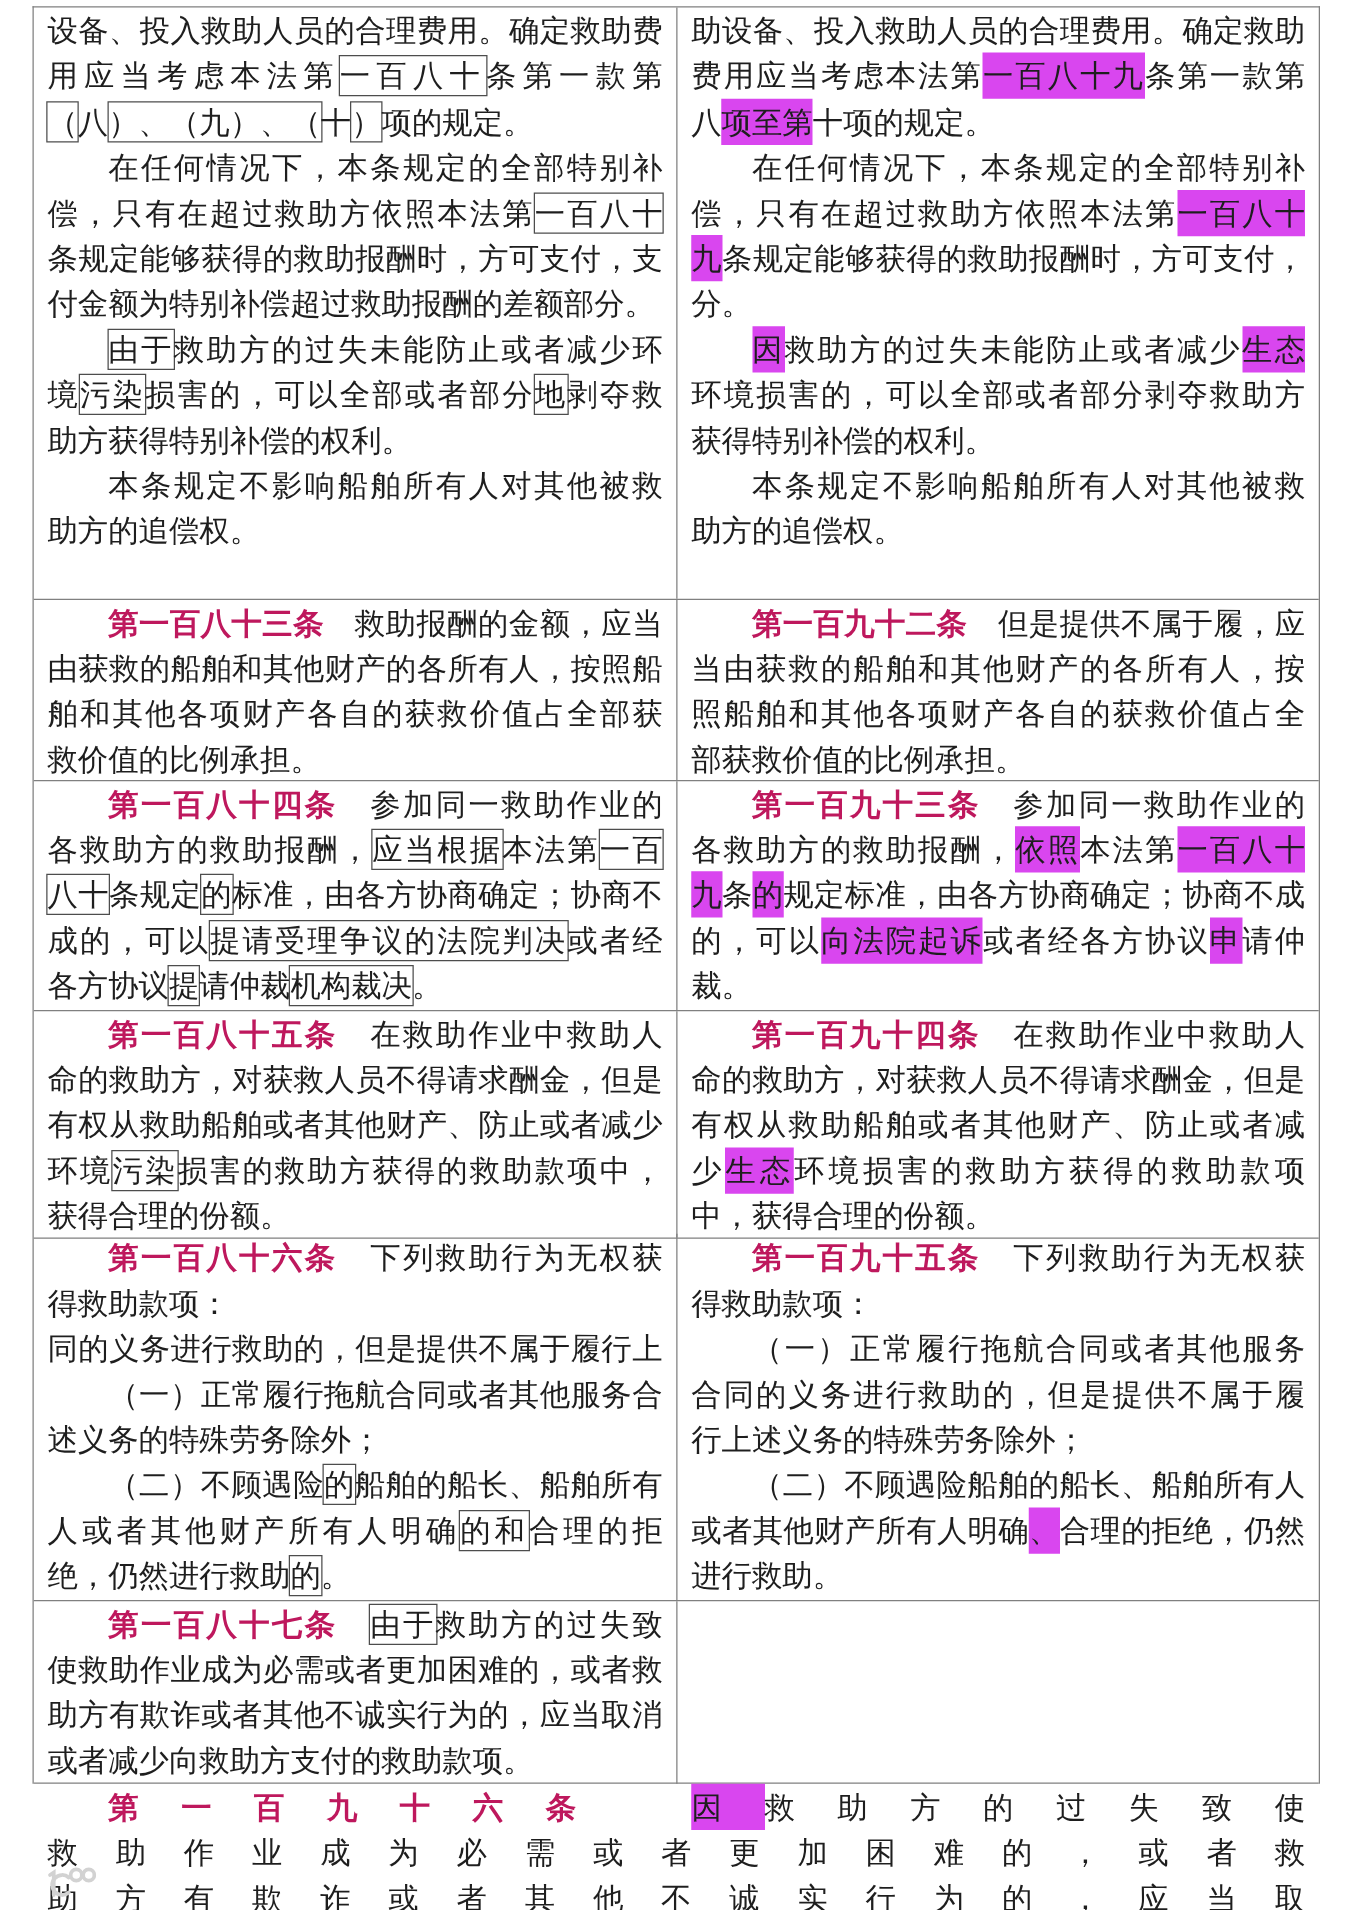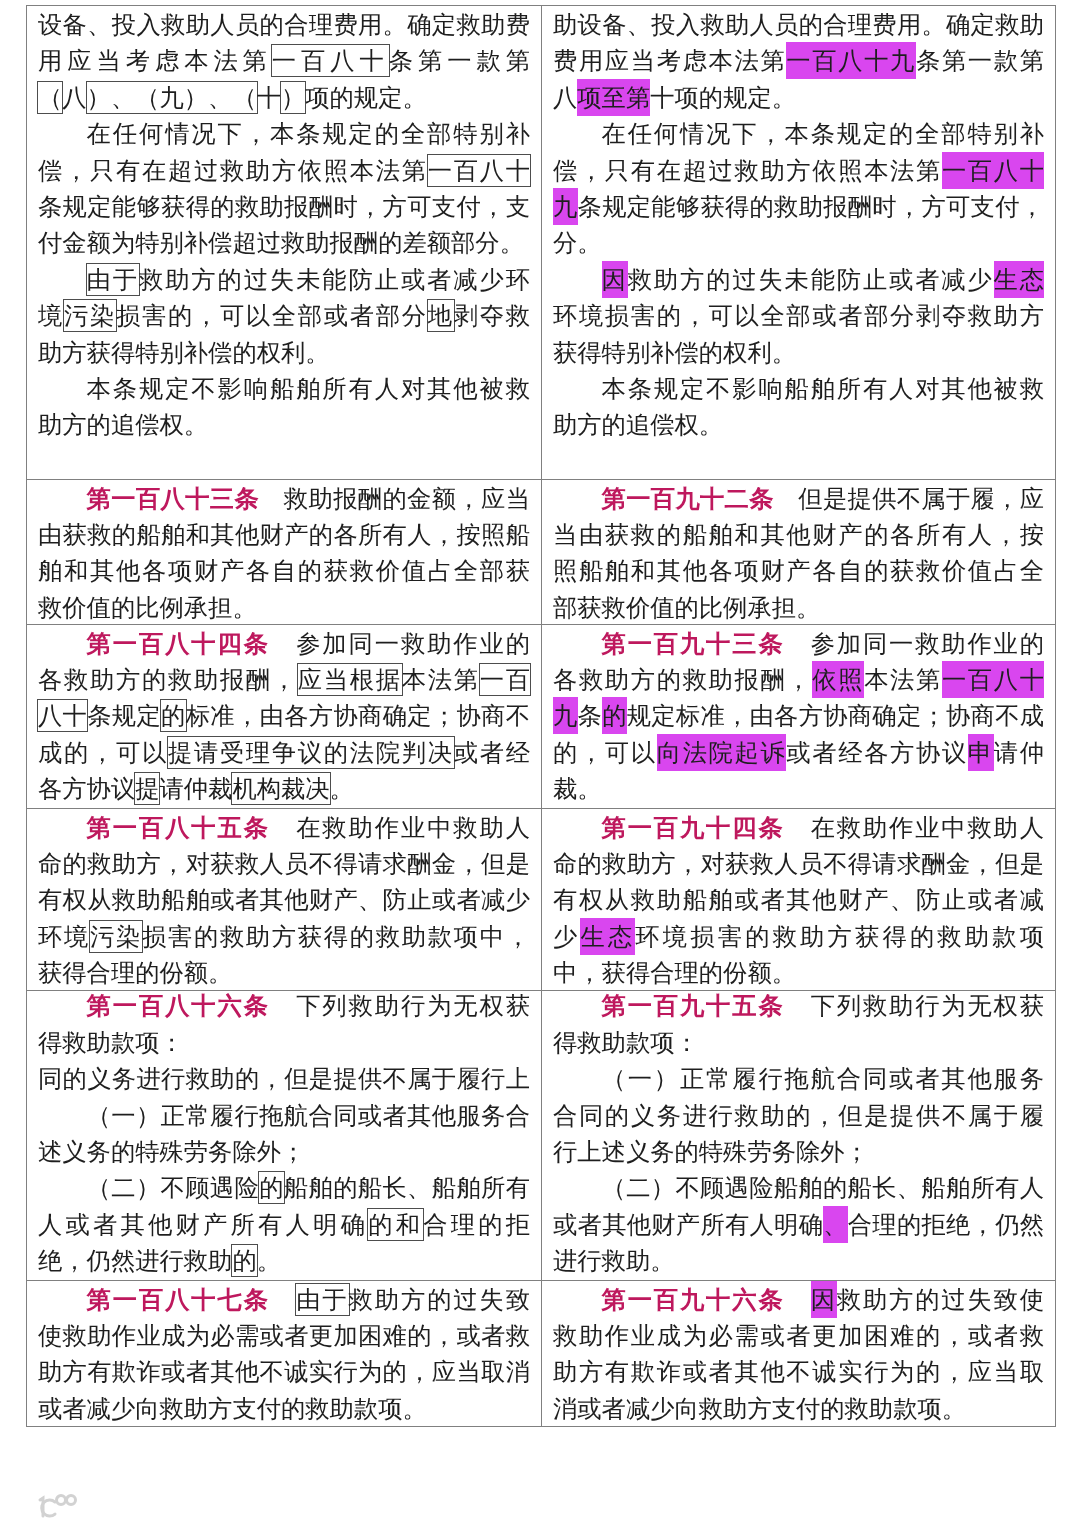--- a/index.html
+++ b/index.html
@@ -12,21 +12,21 @@
     .comparison-table {
       position: absolute; left: 26px; top: 5px; width: 1028px;
       border: 1.5px solid #808080; border-bottom: none;
     }
     .row { display: flex; box-sizing: border-box; border-bottom: 1.5px solid #808080; }
     .row-0 { height: 473.5px; }
     .row-1 { height: 145px; }
     .row-2 { height: 184px; }
     .row-3 { height: 182px; }
     .row-4 { height: 290px; align-items: flex-end; }
-    .row-5 { height: 146px; }
+    .row-5 { height: 146px; flex-direction: column; }
     .cell { box-sizing: border-box; padding: 1px 11px 0 11px; }
     .cell-left { width: 515px; border-right: 1.5px solid #808080; }
     .cell-right { flex: 1; }
     .line {
       font-size: 24.3px; line-height: 36.4px; height: 36.4px;
       text-align: justify; text-align-last: justify;
       white-space: normal; word-break: break-all;
     }
     .line.last { text-align-last: left; }
     .line.indent { padding-left: 2em; }

